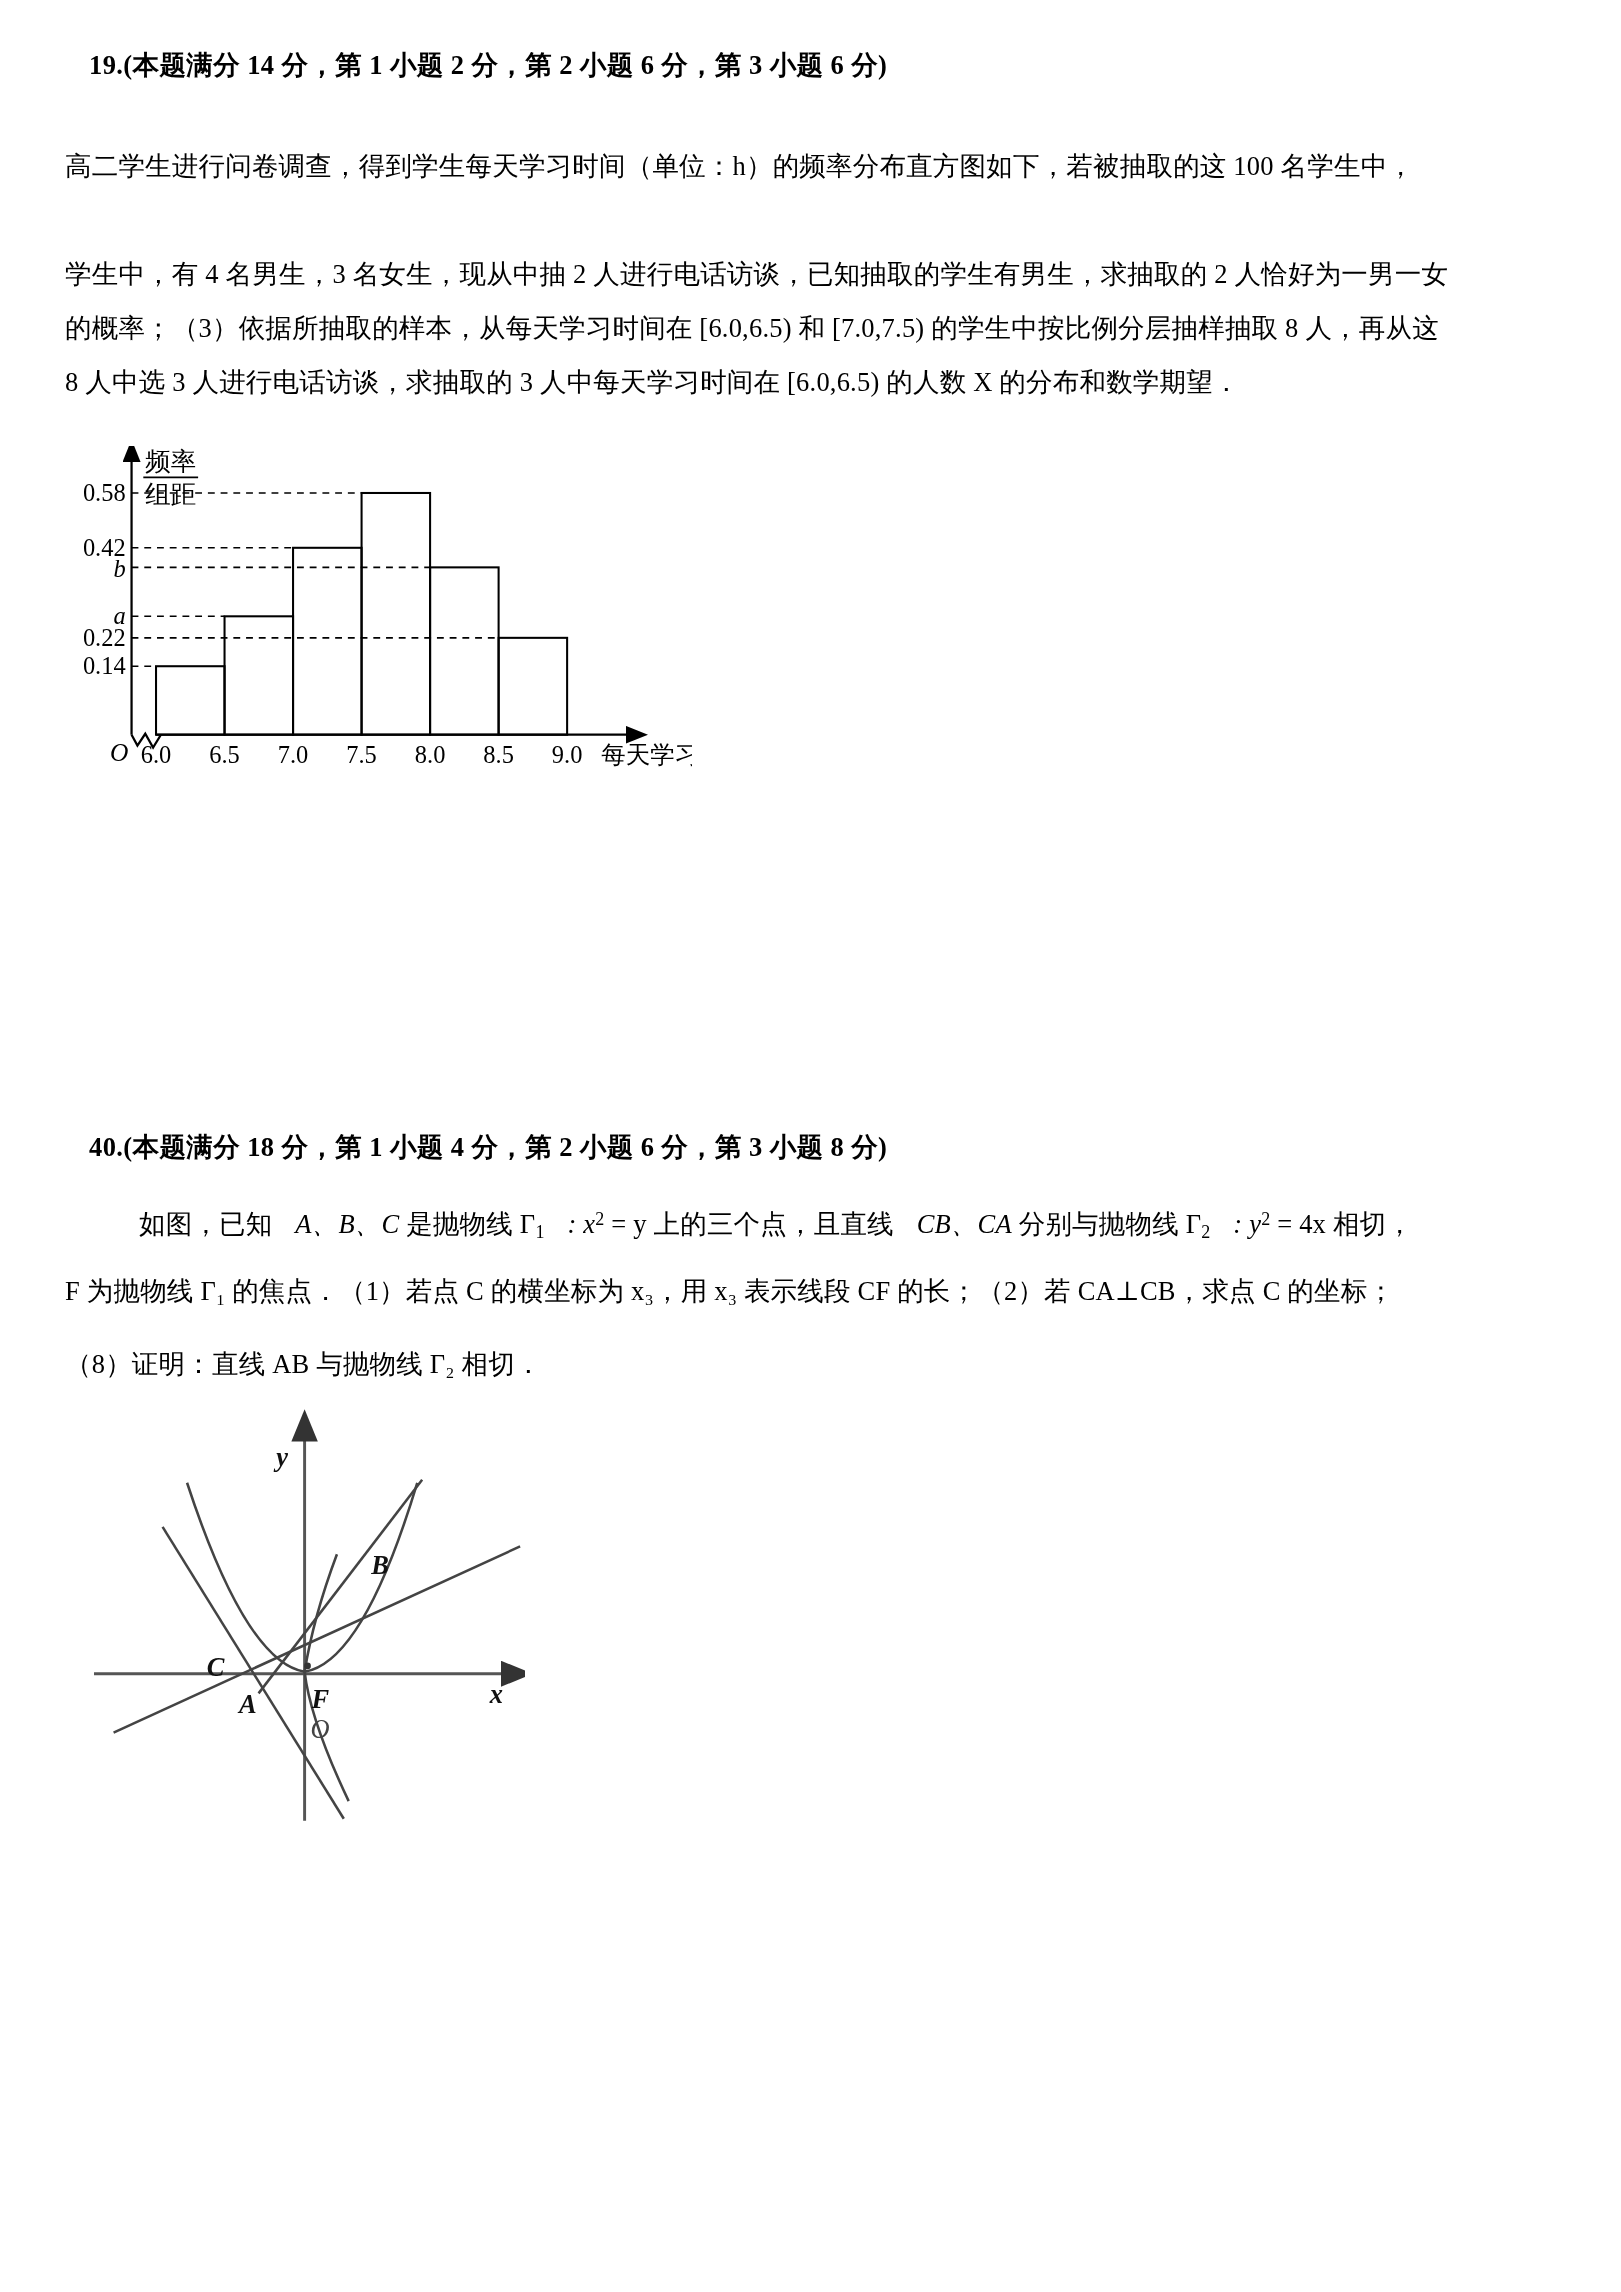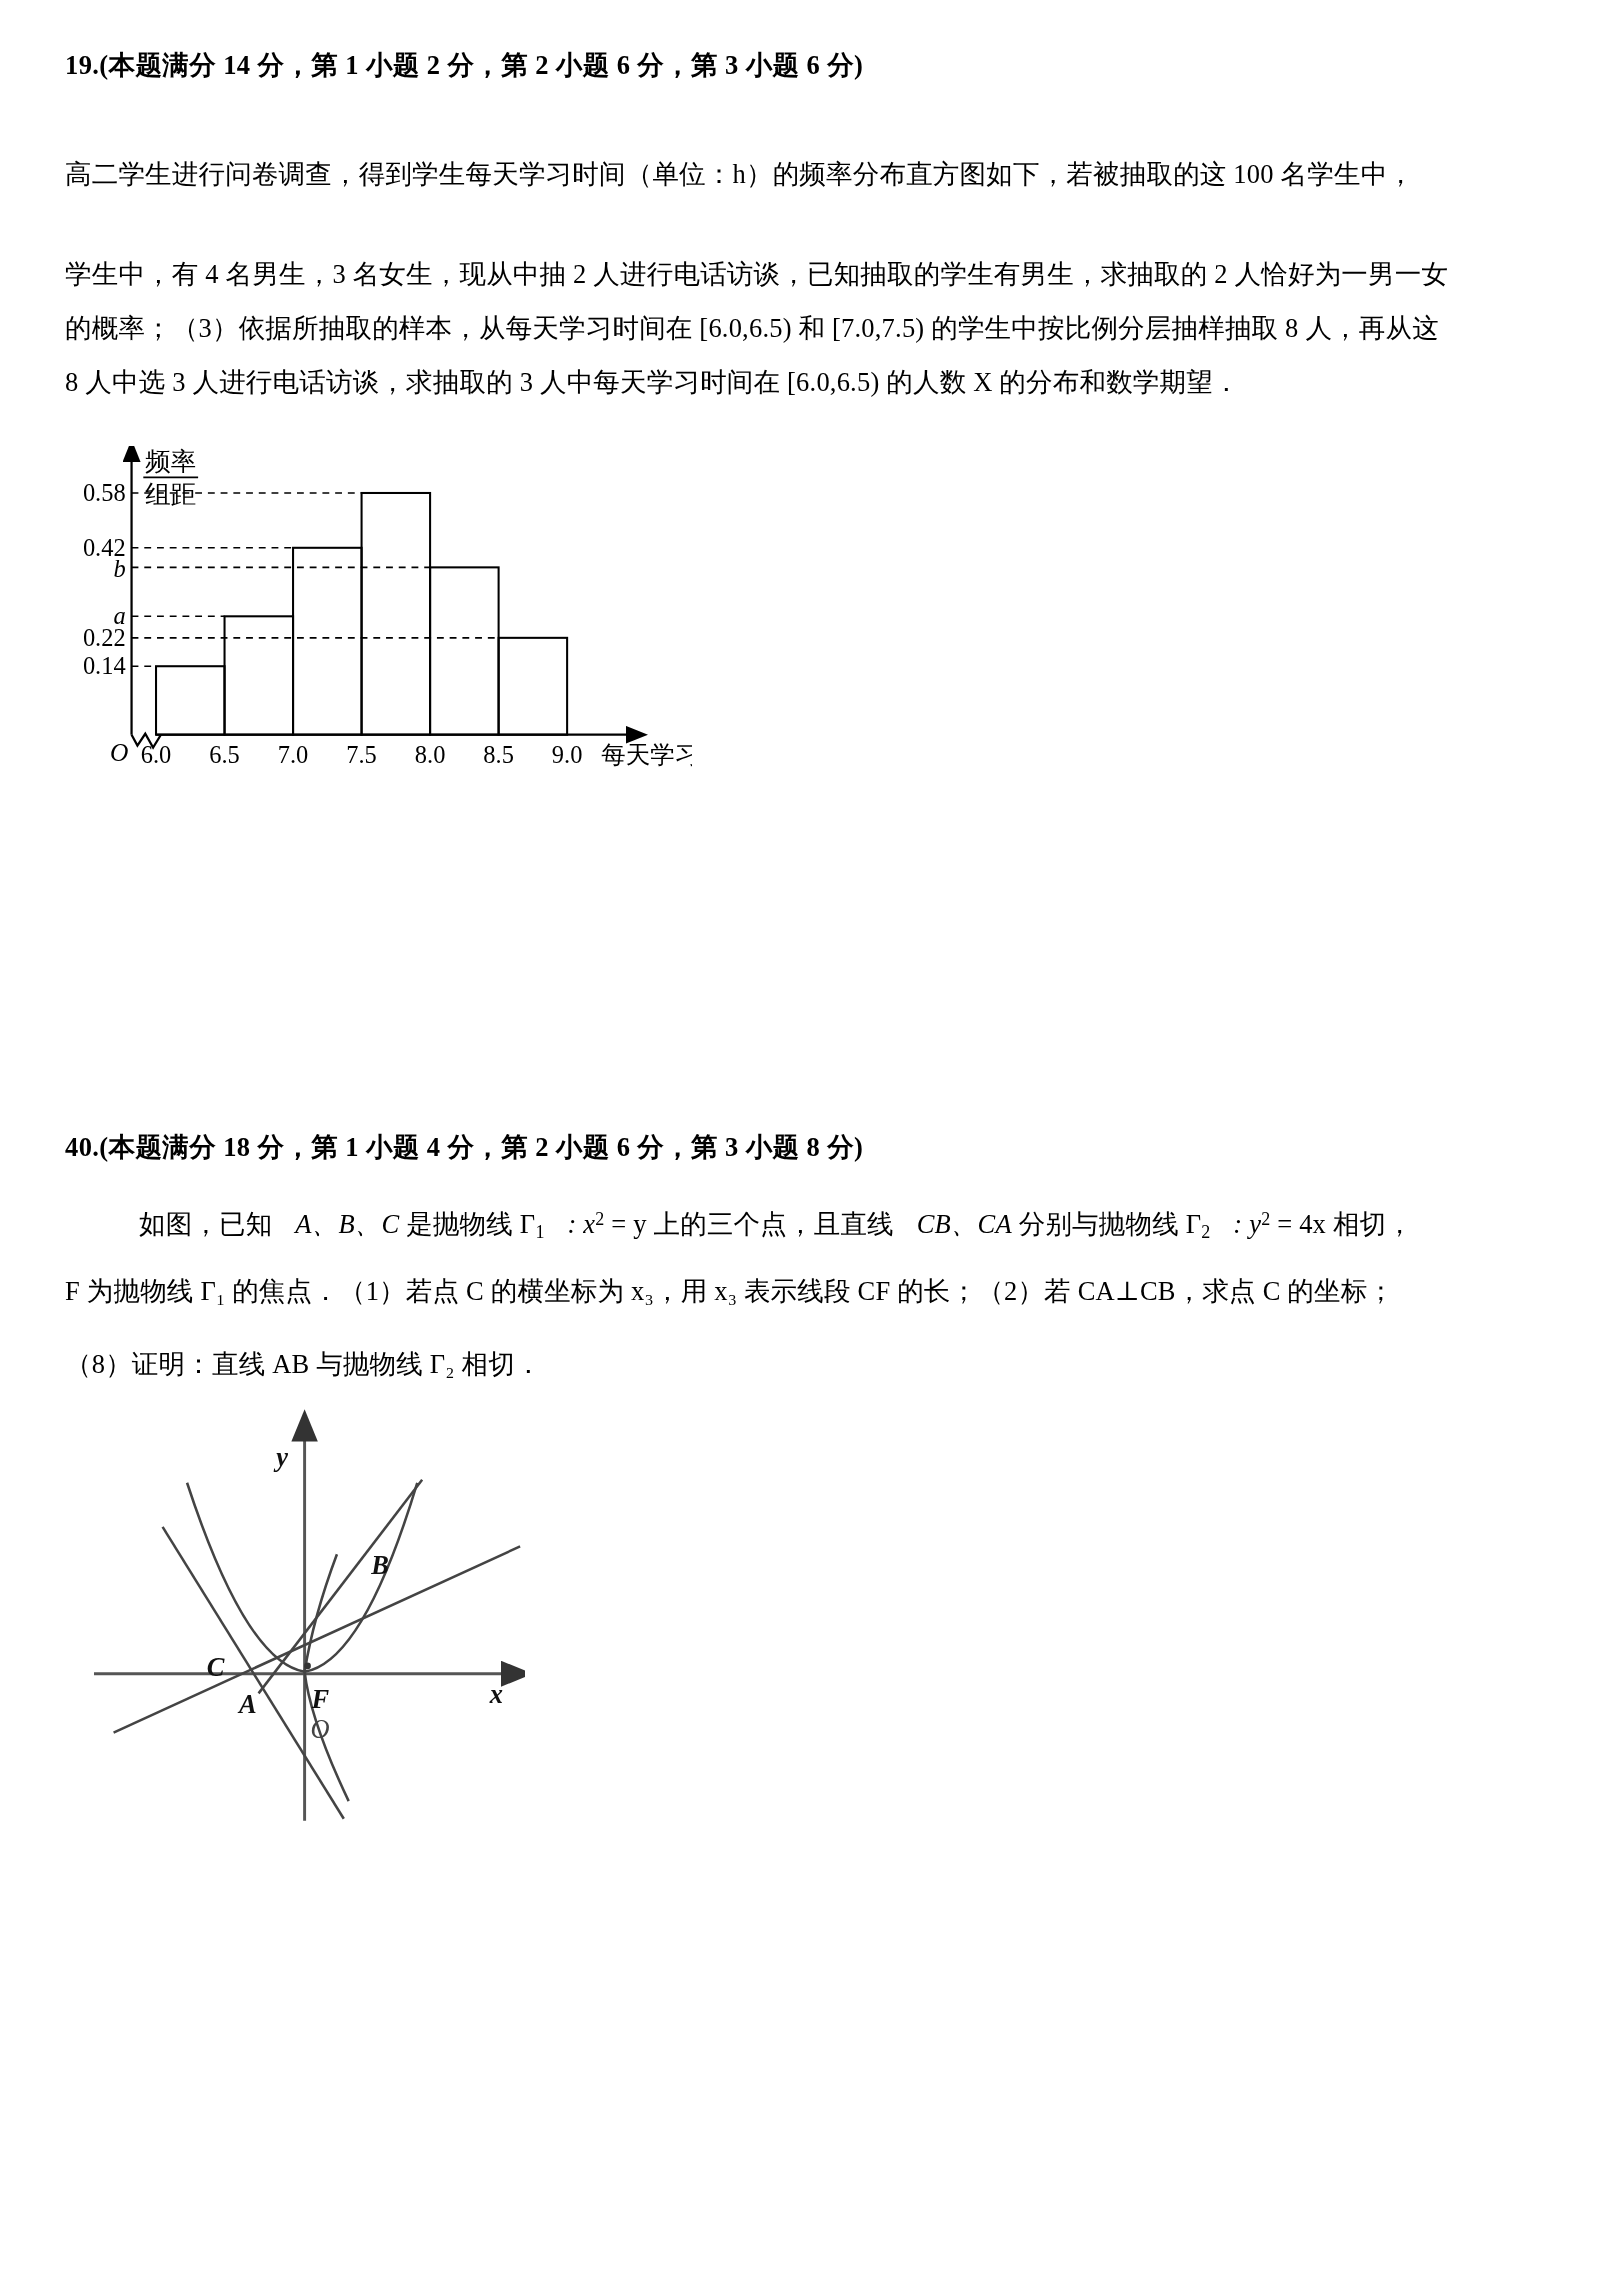--- a/index.html
+++ b/index.html
@@ -23,20 +23,21 @@
     height: 2293px;
   }
 
   
   .prob-heading {
     position: absolute;
     font-size: 26.5px;
     font-weight: bold;
     letter-spacing: 0.4px;
     white-space: nowrap;
+    margin-left: 24px;
   }
   .prob-heading .num {
     font-family: "Liberation Serif", serif;
   }
 
   
   .line {
     position: absolute;
     font-size: 26.5px;
     line-height: 29px;
@@ -79,21 +80,21 @@
 </style>
 </head>
 <body>
 
 <div class="page">
 
   <div class="prob-heading" style="left:65px; top:47px;">
     <span class="num">19.</span><span>(本题满分 14 分，第 1 小题 2 分，第 2 小题 6 分，第 3 小题 6 分)</span>
   </div>
 
-  <div class="line" style="left:65px; top:152px;margin-top:8px;">高二学生进行问卷调查，得到学生每天学习时间（单位：h）的频率分布直方图如下，若被抽取的这 100 名学生中，</div>
+  <div class="line" style="left:65px; top:152px;">高二学生进行问卷调查，得到学生每天学习时间（单位：h）的频率分布直方图如下，若被抽取的这 100 名学生中，</div>
   <div class="line" style="left:65px; top:260px;">学生中，有 4 名男生，3 名女生，现从中抽 2 人进行电话访谈，已知抽取的学生有男生，求抽取的 2 人恰好为一男一女</div>
   <div class="line" style="left:65px; top:314px;">的概率；（3）依据所抽取的样本，从每天学习时间在 [6.0,6.5) 和 [7.0,7.5) 的学生中按比例分层抽样抽取 8 人，再从这</div>
   <div class="line" style="left:65px; top:368px;">8 人中选 3 人进行电话访谈，求抽取的 3 人中每天学习时间在 [6.0,6.5) 的人数 X 的分布和数学期望．</div>
 
   <div class="fig19">
     <svg width="608" height="323" viewBox="0 0 620 330">
 
       <defs>
         <marker id="arrowhead" markerWidth="10" markerHeight="8" refX="1" refY="4" orient="auto">
           <polygon points="0 0, 10 4, 0 8" fill="#000"></polygon>

